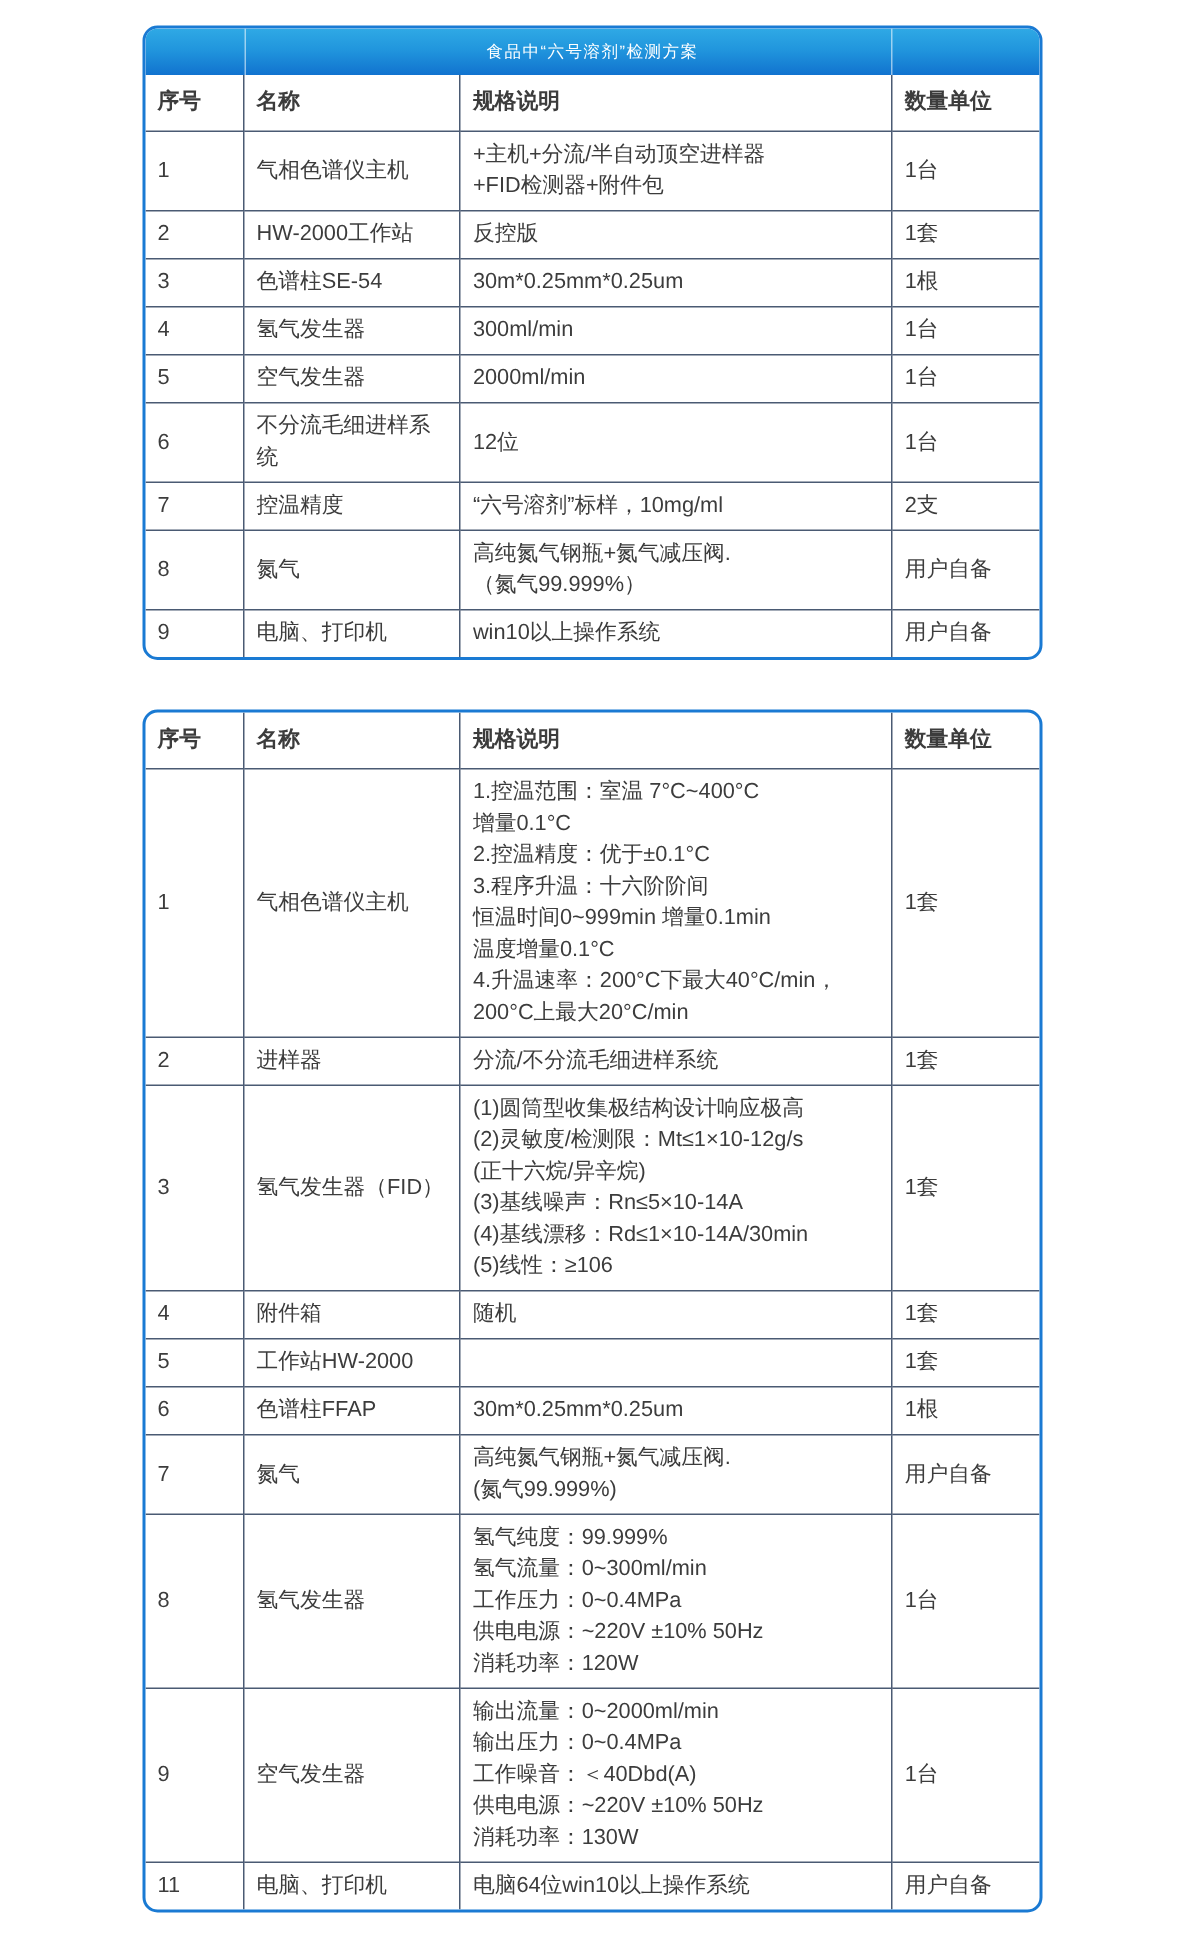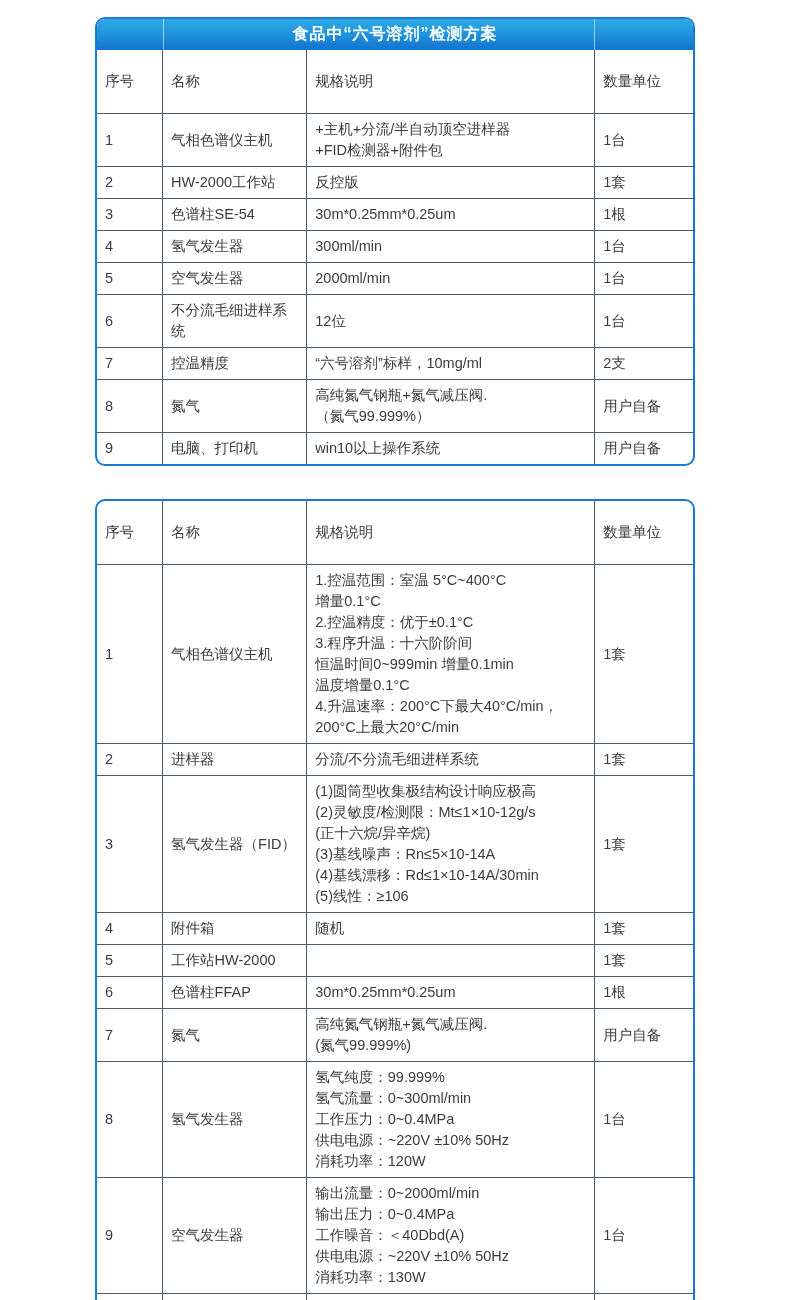--- a/index.html
+++ b/index.html
@@ -31,22 +31,22 @@
   .title-bar {
     position: relative;
     height: 31px;
     background: linear-gradient(180deg, #2fa9e5 0%, #2196dd 45%, #1173cf 100%);
     display: flex;
     align-items: center;
     justify-content: center;
   }
   .title-bar .title-text {
     color: #ffffff;
-    font-size: 16px;
-    font-weight: bold;
+    font-size: 11px;
+    font-weight: normal;
     letter-spacing: 1px;
   }
   .title-divider {
     position: absolute;
     top: 0;
     width: 1px;
     height: 100%;
     background: rgba(255,255,255,0.55);
   }
   .title-divider.d1 { left: 11%; }
@@ -61,21 +61,21 @@
     border: 1px solid #4a5a73;
     font-size: 14.5px;
     font-weight: normal;
     vertical-align: middle;
     line-height: 21px;
     padding: 5px 8px;
     text-align: left;
     color: #3c3c3c;
     word-break: break-all;
   }
-  table.spec-table th { padding: 21px 8px; height: 30px; }
+  table.spec-table th { padding: 8px 8px; height: 30px; font-weight: bold; }
   col.c-no   { width: 11%; }
   col.c-name { width: 24.2%; }
   col.c-spec { width: 48.3%; }
   col.c-qty  { width: 16.5%; }
   td.no, th.no { text-align: center; }
   td.name, th.name { padding-left: 12px; }
   td.spec, th.spec { padding-left: 10px; white-space: pre-line; }
   td.qty, th.qty { padding-left: 12px; }
 </style>
 </head>
@@ -179,21 +179,21 @@
             <th class="no">序号</th>
             <th class="name">名称</th>
             <th class="spec">规格说明</th>
             <th class="qty">数量单位</th>
           </tr>
         </thead>
         <tbody>
             <tr>
               <td class="no">1</td>
               <td class="name">气相色谱仪主机</td>
-              <td class="spec">1.控温范围：室温 5°C~400°C
+              <td class="spec">1.控温范围：室温 7°C~400°C
 增量0.1°C
 2.控温精度：优于±0.1°C
 3.程序升温：十六阶阶间
 恒温时间0~999min 增量0.1min
 温度增量0.1°C
 4.升温速率：200°C下最大40°C/min，
 200°C上最大20°C/min</td>
               <td class="qty">1套</td>
             </tr>
             <tr>

